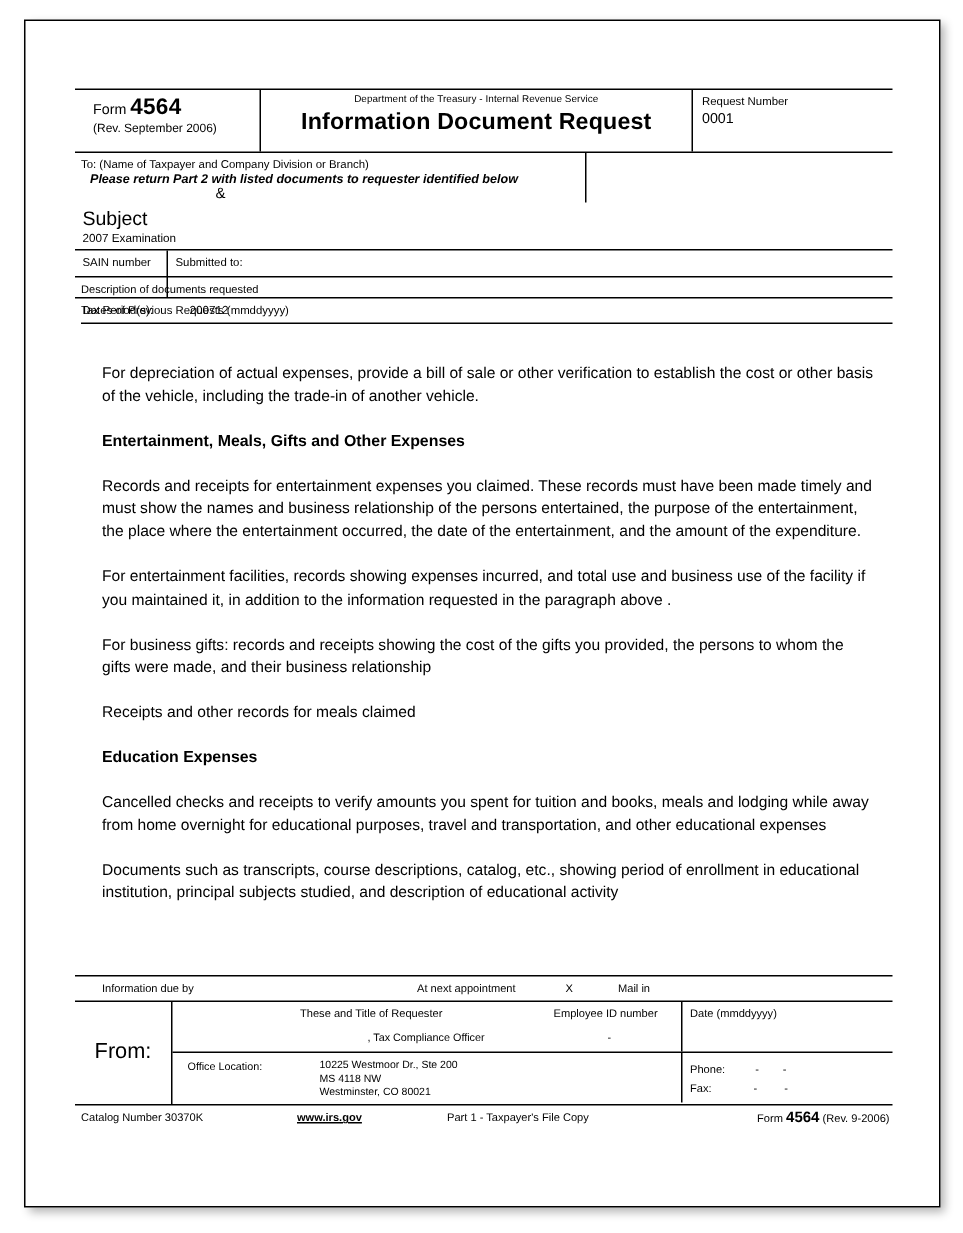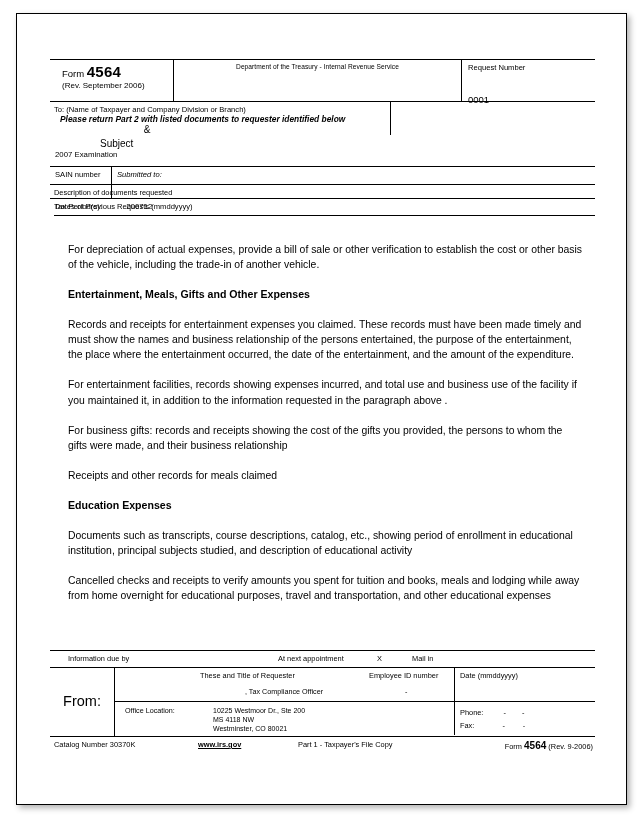--- a/index.html
+++ b/index.html
@@ -65,21 +65,21 @@
     padding-top: 3px;
   }
   .hdr-title .agency { font-size: 6.6px; letter-spacing: .05px; }
   .hdr-title .big { font-size: 15.5px; font-weight: bold; margin-top: 3px; letter-spacing: .1px;}
   .hdr-req {
     width: 133px;
     box-sizing: border-box;
     padding: 3px 0 0 6px;
   }
   .hdr-req .lbl { font-size: 7.6px; }
-  .hdr-req .val { font-size: 9.5px; margin-top: 22px; }
+  .hdr-req .val { font-size: 9.5px; margin-top: 2px; }
 
   
   .midrow {
     display: flex;
     border-bottom: 1.5px solid #000;
     height: 82px;
     flex-direction: column;
   }
   .to-cell {
     width: 341px;
@@ -98,36 +98,36 @@
     font-style: italic;
     font-weight: bold;
   }
   .right-col { flex: 1; box-sizing: border-box; }
   .subj-cell {
     height: 32px;
     box-sizing: border-box;
     border-bottom: 1.5px solid #000;
     padding: 3px 0 0 5px;
   }
-  .subj-cell .lbl { font-size: 10px; margin-left: 45px; }
+  .subj-cell .lbl { font-size: 13px; }
   .subj-cell .val { font-size: 7.8px; margin-top: 1px; }
   .sain-row {
     display: flex;
     height: 32px;
     box-sizing: border-box;
     border-bottom: 1.5px solid #000;
   }
   .sain-cell {
     width: 62px;
     box-sizing: border-box;
     border-right: 1.5px solid #000;
     padding: 3px 0 0 5px;
     font-size: 7.6px;
   }
-  .subm-cell { flex: 1; padding: 3px 0 0 5px; font-size: 7.6px; font-style: italic; }
+  .subm-cell { flex: 1; padding: 3px 0 0 5px; font-size: 7.6px; }
   .dates-cell { padding: 3px 0 0 5px; font-size: 7.6px; }
 
   
   .descbar { padding: 3px 0 0 4px; }
   .descbar .d1 { font-size: 7.4px; }
   .descbar .d2 { font-size: 7.8px; margin-top: 5px; }
   .descbar .d2 .per { margin-left: 22px; }
   .desc-underline { border-bottom: 1.3px solid #000; margin-top: 4px; }
 
   
@@ -254,20 +254,21 @@
       <div class="hdr">
         <div class="hdr-form">
           <div class="l1">
             <span>Form</span>
             <b>4564</b>
           </div>
           <div class="l2">(Rev. September 2006)</div>
         </div>
         <div class="hdr-title">
           <div class="agency">Department of the Treasury - Internal Revenue Service</div>
+          <div class="big">Information Document Request</div>
         </div>
         <div class="hdr-req">
           <div class="lbl">Request Number</div>
           <div class="val">0001</div>
         </div>
       </div>
 
       <div class="midrow">
         <div class="to-cell">
           <div class="to-lbl">To: (Name of Taxpayer and Company Division or Branch)</div>
@@ -304,22 +305,22 @@
     </div>
 
     <div class="body">
       <p>For depreciation of actual expenses, provide a bill of sale or other verification to establish the cost or other basis of the vehicle, including the trade-in of another vehicle.</p>
       <h3>Entertainment, Meals, Gifts and Other Expenses</h3>
       <p>Records and receipts for entertainment expenses you claimed. These records must have been made timely and must show the names and business relationship of the persons entertained, the purpose of the entertainment, the place where the entertainment occurred, the date of the entertainment, and the amount of the expenditure.</p>
       <p>For entertainment facilities, records showing expenses incurred, and total use and business use of the facility if you maintained it, in addition to the information requested in the paragraph above .</p>
       <p>For business gifts: records and receipts showing the cost of the gifts you provided, the persons to whom the gifts were made, and their business relationship</p>
       <p>Receipts and other records for meals claimed</p>
       <h3>Education Expenses</h3>
+      <p>Cancelled checks and receipts to verify amounts you spent for tuition and books, meals and lodging while away from home overnight for educational purposes, travel and transportation, and other educational expenses</p>
       <p>Documents such as transcripts, course descriptions, catalog, etc., showing period of enrollment in educational institution, principal subjects studied, and description of educational activity</p>
-      <p>Cancelled checks and receipts to verify amounts you spent for tuition and books, meals and lodging while away from home overnight for educational purposes, travel and transportation, and other educational expenses</p>
     </div>
 
     <div class="footer">
 
       <div class="due-row">
         <span class="due-lbl">Information due by</span>
         <span class="appt">At next appointment</span>
         <span class="xmark">X</span>
         <span class="mailin">Mail in</span>
       </div>

